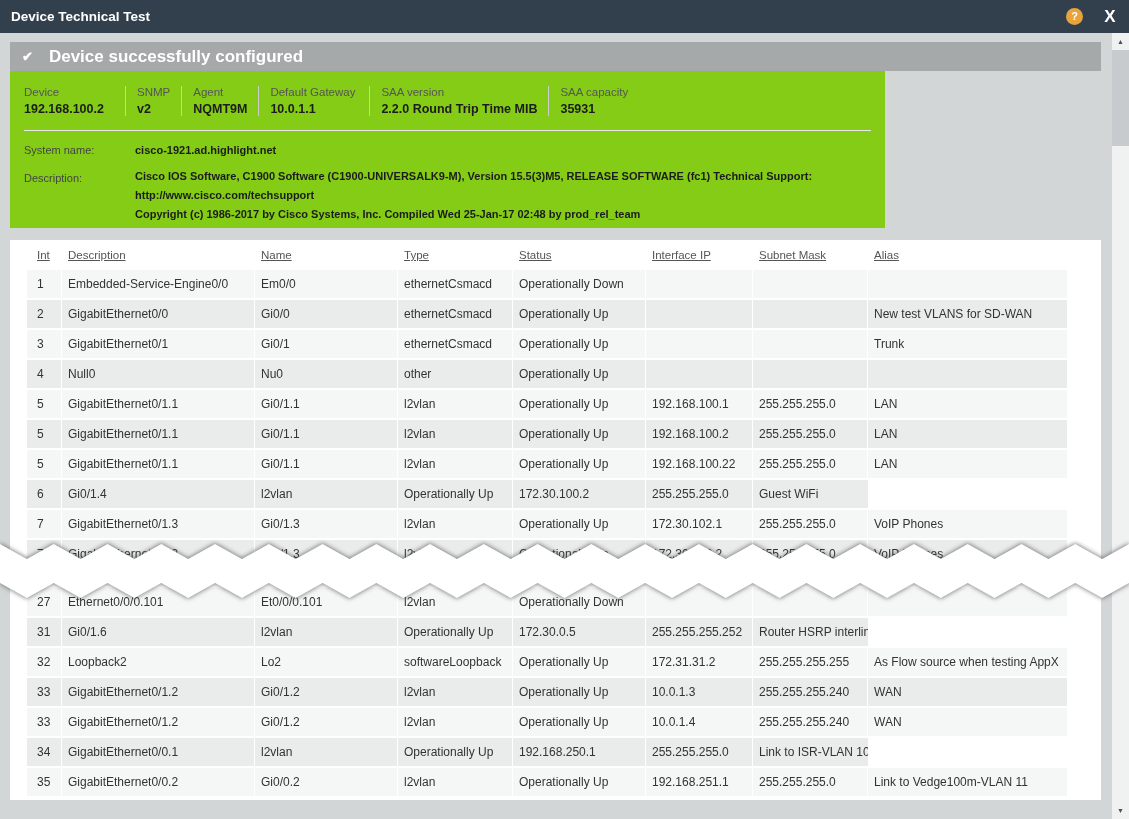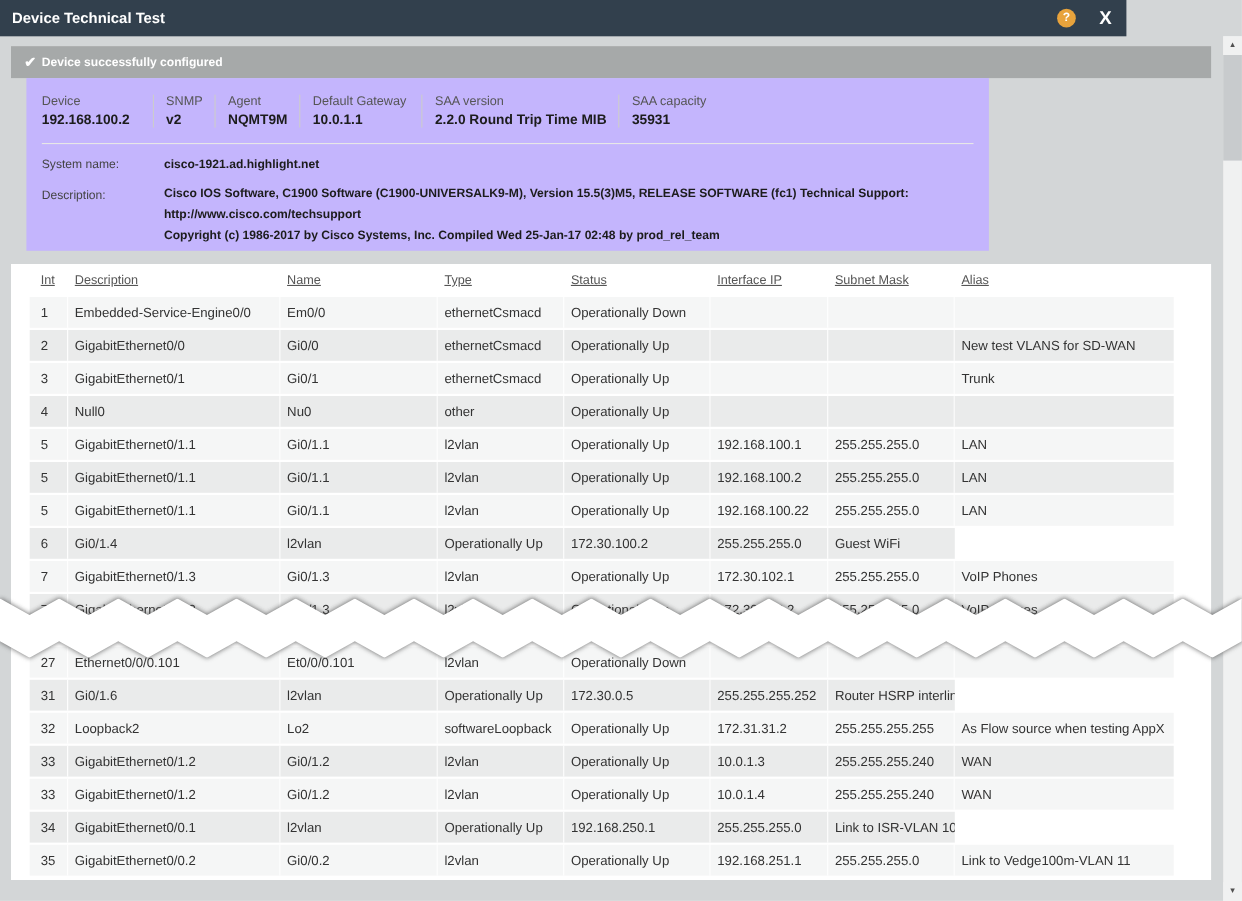--- a/index.html
+++ b/index.html
@@ -4,34 +4,34 @@
 <style>
   * { box-sizing: border-box; margin: 0; padding: 0; }
   html,body { width:1129px; height:819px; }
   body {
     position: relative;
     background: #d3d6d7;
     font-family: "Liberation Sans", sans-serif;
     overflow: hidden;
   }
   
-  .titlebar { position:absolute; left:0; top:0; width:1024px; height:33px; background:#32404d; z-index:10; }
+  .titlebar { position:absolute; left:0; top:0; width:1129px; height:33px; background:#32404d; z-index:10; }
   .title { position:absolute; left:11px; top:0; line-height:33px; color:#fff; font-weight:bold; font-size:13.5px; }
   .help-btn { position:absolute; right:46px; top:8px; width:17px; height:17px; border-radius:50%;
               background:#e8a33c; color:#fff; font-weight:bold; font-size:11px; text-align:center;
               line-height:17px; cursor:pointer; }
   .close-btn { position:absolute; right:7px; top:4px; width:24px; color:#fff; font-weight:bold;
                font-size:17px; text-align:center; line-height:25px; cursor:pointer; }
   
   .banner { position:absolute; left:10px; top:42px; width:1091px; height:29px; background:#a6a9a9;
             color:#fff; display:flex; align-items:center; }
   .check { margin-left:12px; font-size:13px; font-weight:bold; }
-  .banner-text { margin-left:5px; font-weight:bold; font-size:11px; }
-  
-  .info-panel { position:absolute; left:24px; top:71px; width:875px; height:157px; background:#c4b5fd; }
+  .banner-text { margin-left:16px; font-weight:bold; font-size:17px; }
+  
+  .info-panel { position:absolute; left:10px; top:71px; width:875px; height:157px; background:#84cc16; }
   .fields { display:flex; margin:15px 14px 0 14px; }
   .field { padding:0 11px; border-left:1px solid #cccccc; }
   .field:first-child { border-left:none; padding-left:0; }
   .f-device { min-width:101px; } .f-snmp { min-width:47px; } .f-agent { min-width:77px; }
   .f-gateway { min-width:111px; } .f-saaver { min-width:170px; }
   .flabel { font-size:11.5px; color:#555; margin-bottom:4px; }
   .fvalue { font-size:12.5px; font-weight:bold; color:#1c1c1c; white-space:nowrap; }
   .divider { margin:14px 14px 0 14px; border-top:1px solid #e7e7e7; }
   .sysrow { display:flex; margin:11px 14px 0 14px; font-size:11px; line-height:1.5; }
   .sysrow .slabel { width:111px; flex:none; color:#444; }

